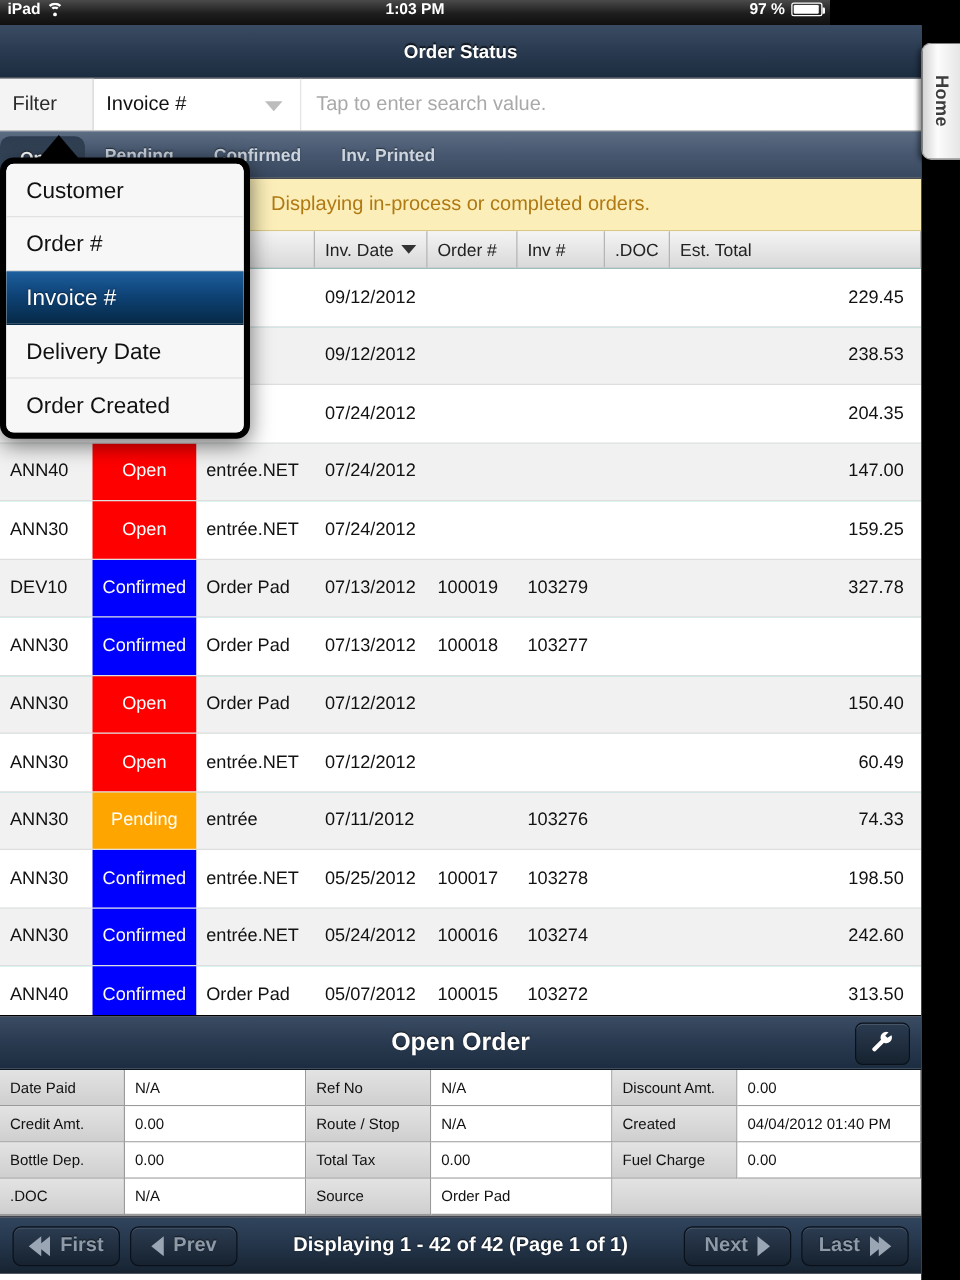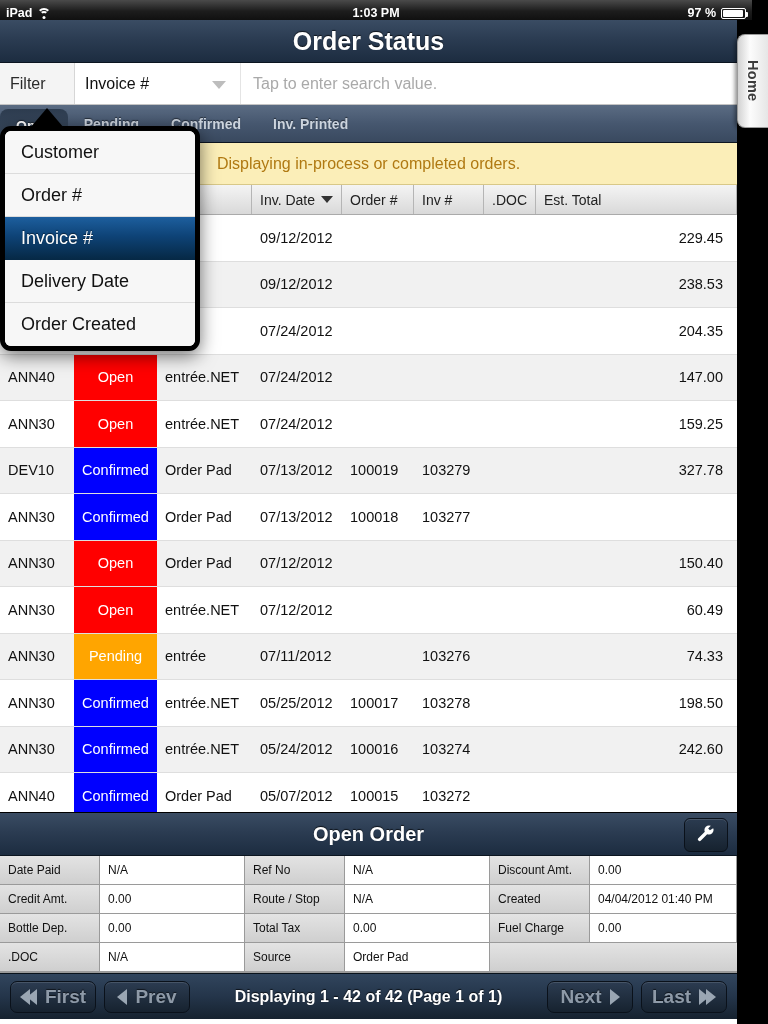--- a/index.html
+++ b/index.html
@@ -6,24 +6,24 @@
   html, body {
     width: 768px; height: 1024px;
     font-family: "Liberation Sans", sans-serif;
     background: #000;
     overflow: hidden;
   }
   #app { position: relative; width: 768px; height: 1024px; overflow: hidden; }
 
   
   .statusbar {
-    position: absolute; top: 0; left: 0; width: 752px; height: 20px;
+    position: absolute; top: 0; left: 0; width: 664px; height: 20px;
     background: linear-gradient(#4a4a4a 0%, #1d1d1d 55%, #101010 100%);
     color: #fff; font-size: 12.5px; font-weight: bold;
-    display: flex; align-items: flex-end; padding: 0 6px;
+    display: flex; align-items: flex-start; padding: 0 6px;
   }
   .sb-left { display: flex; align-items: center; gap: 5px; }
   .sb-center { position: absolute; left: 0; right: 0; text-align: center; }
   .sb-right { margin-left: auto; display: flex; align-items: center; gap: 5px; position: relative; z-index: 2; }
   .wifi { width: 14px; height: 11px; position: relative; display:inline-block; }
   .wifi i { position: absolute; border: 2px solid #fff; border-bottom: none;
             border-left-color: transparent; border-right-color: transparent;
             border-radius: 50% 50% 0 0 / 100% 100% 0 0; left: 50%; transform: translateX(-50%); }
   .wifi i:nth-child(1){ width: 14px; height: 7px; bottom: 4px; }
   .wifi i:nth-child(2){ width: 8px; height: 4px; bottom: 4px; }
@@ -32,21 +32,21 @@
   .batt::after { content:""; position:absolute; right:-3px; top:3px; width:2px; height:5px; background:#fff; border-radius:0 1px 1px 0;}
   .batt i { position:absolute; left:1px; top:1px; bottom:1px; width: 88%; background:#fff; border-radius:1px; }
 
   
   .window { position: absolute; top: 20px; left: 0; width: 737px; height: 1004px; background: #fff; overflow: hidden; }
 
   .titlebar {
     height: 43px;
     background: linear-gradient(#3a4c63 0%, #2b3c52 45%, #1c2c40 100%);
     border-bottom: 1px solid #0b1520;
-    color: #fff; font-size: 25px; font-weight: bold;
+    color: #fff; font-size: 15px; font-weight: bold;
     display: flex; align-items: center; justify-content: center;
     text-shadow: 0 -1px 1px rgba(0,0,0,.7);
   }
 
   
   .filterbar { height: 42px; background: #fff; display: flex; align-items: stretch;
                border-bottom: 1px solid #c4c4c4; }
   .filter-label { width: 75px; background: #f4f4f4; border-right: 1px solid #d6d6d6;
                   display:flex; align-items:center; padding-left: 10px; font-size: 16px; color:#2b2b2b; }
   .filter-select { flex: 0 0 166px; display:flex; align-items:center; padding-left: 10px;
@@ -116,21 +116,21 @@
   .w-l2 { width: 100px; } .w-v2 { width: 145px; }
   .w-l3 { width: 100px; } .w-v3 { flex: 1; }
 
   
   .pager { height: 46px; background: linear-gradient(#31455d 0%, #24354a 50%, #16222f 100%);
            border-top: 1px solid #09121b; display:flex; align-items:center; padding: 0 10px; }
   .pbtn { height: 32px; min-width: 86px; border-radius: 7px; border: 1px solid #0a111a;
           background: linear-gradient(#2c3c51, #16222f);
           box-shadow: inset 0 1px 0 rgba(255,255,255,.13);
           display:flex; align-items:center; justify-content:center; gap: 8px;
-          color:#8e9aa8; font-size: 19px; font-weight: bold; margin-right: 8px;
+          color:#8e9aa8; font-size: 16px; font-weight: bold; margin-right: 8px;
           text-shadow: 0 -1px 1px rgba(0,0,0,.6); }
   .pbtn.right { margin-right: 0; margin-left: 8px; }
   .pinfo { flex:1; text-align:center; color:#fff; font-size: 16px; font-weight: bold;
            text-shadow: 0 -1px 1px rgba(0,0,0,.7); }
   .arr-l, .arr-r { width:0;height:0;border-top:8px solid transparent;border-bottom:8px solid transparent; }
   .arr-l { border-right: 10px solid #9aa6b3; }
   .arr-r { border-left: 10px solid #9aa6b3; }
   .dbl { display:flex; }
   .dbl .arr-l + .arr-l { margin-left: -3px; }
   .dbl .arr-r + .arr-r { margin-left: -3px; }
@@ -343,20 +343,21 @@
           <div class="cell c-tot num">242.60</div>
         </div>
         <div class="row">
           <div class="cell c-cust">ANN40</div>
           <div class="cell status-cell c-stat" style="background: rgb(0, 0, 255);">Confirmed</div>
           <div class="cell c-src">Order Pad</div>
           <div class="cell c-idate">05/07/2012</div>
           <div class="cell c-ord">100015</div>
           <div class="cell c-inv">103272</div>
           <div class="cell c-doc"></div>
+          <div class="cell c-tot num">313.50</div>
         </div>
       </div>
 
     <div class="detail-head">
       <span>Open Order</span>
       <div class="wrench-btn">
         <svg width="20" height="20" viewBox="0 0 24 24">
           <path d="M20.6 3.8a5.5 5.5 0 0 1-7.2 7.2L5.9 18.5a2 2 0 1 1-2.8-2.8l7.5-7.5a5.5 5.5 0 0 1 7.2-7.2l-3.2 3.2 2.1 2.1 3.9-2.5z" fill="#ffffff"></path>
         </svg>
       </div>

